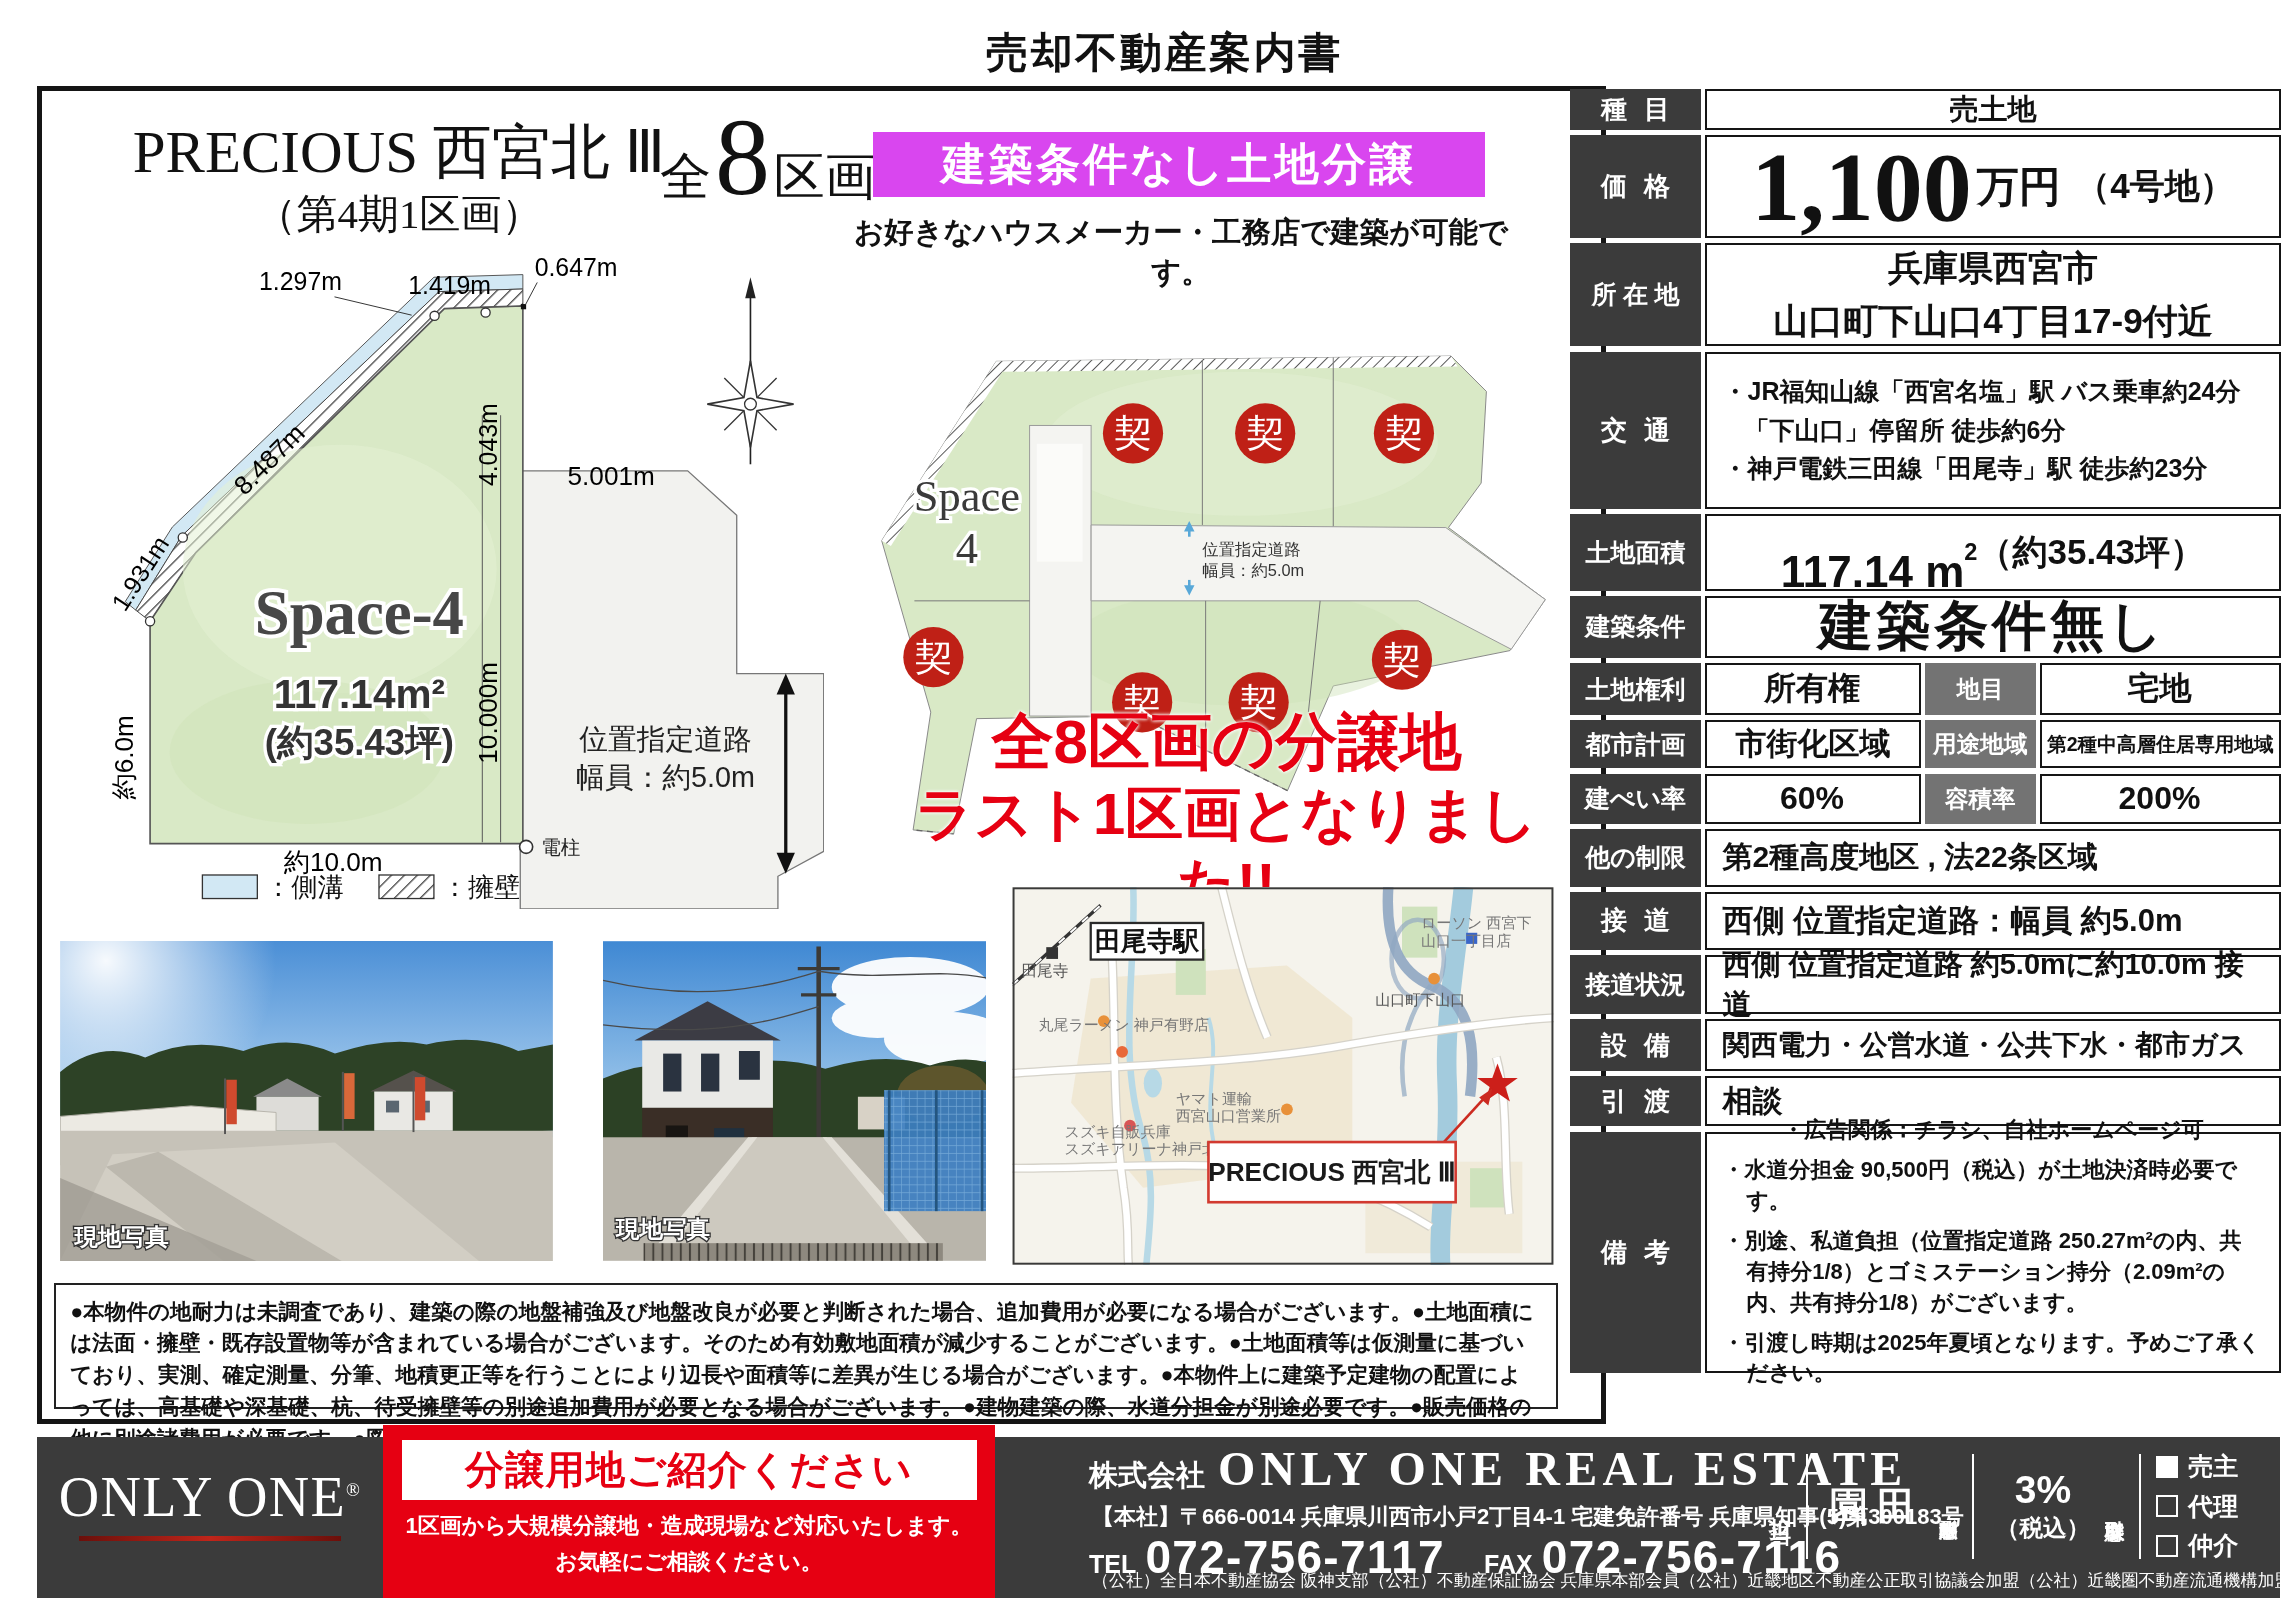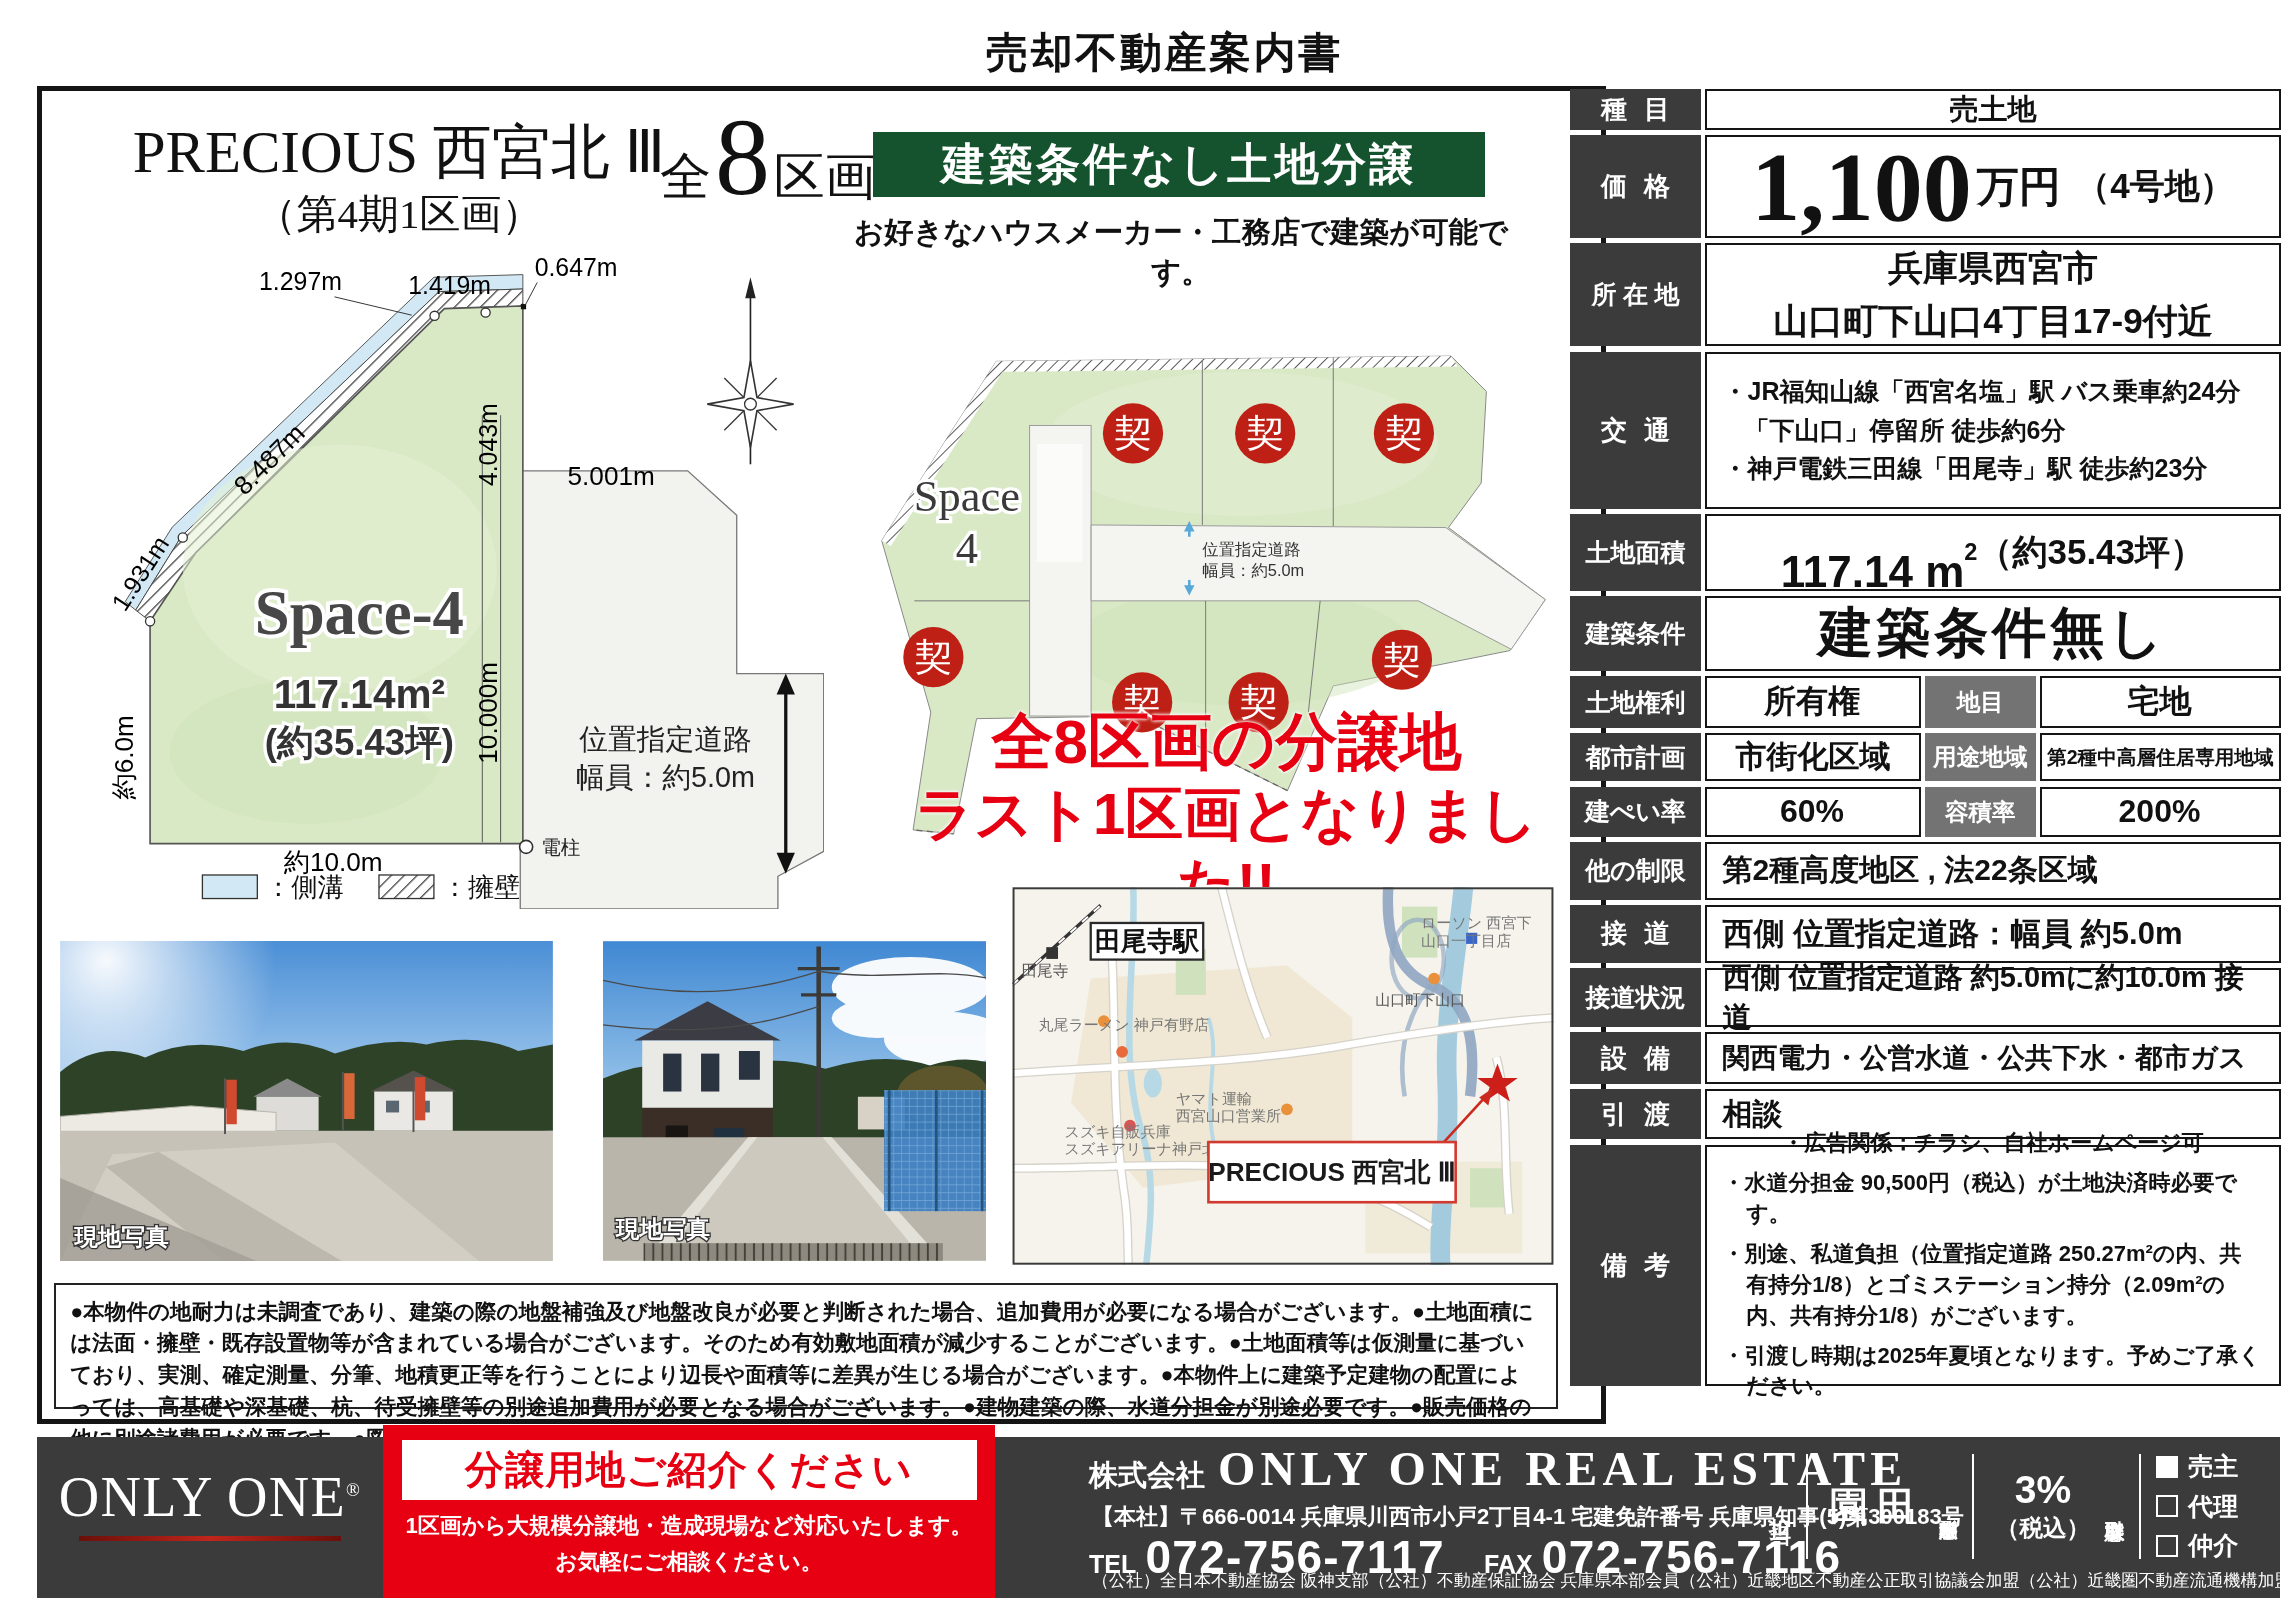--- a/index.html
+++ b/index.html
@@ -8,21 +8,21 @@
   .abs{position:absolute;}
   
   #doc-title{left:942px;top:25px;width:445px;text-align:center;font-size:42px;font-weight:bold;letter-spacing:2.6px;}
   
   #main-box{left:37px;top:86px;width:1527px;height:1328px;border:5.9px solid #151515;background:#fff;padding-left:32px;}
   #title1{left:33px;top:22px;width:648px;text-align:center;font-family:"Liberation Serif",serif;font-size:59px;}
   #title2{left:33px;top:96px;width:648px;text-align:center;font-family:"Liberation Serif",serif;font-size:41px;}
   #lotcount{left:618px;top:10.5px;display:flex;align-items:baseline;gap:3.9px;font-family:"Liberation Serif",serif;}
   #lotcount .pre,#lotcount .post{font-size:51px;}
   #lotcount .num{font-size:110px;line-height:1;}
-  #banner{left:831px;top:41px;width:612px;height:65px;background:#14532d;display:flex;align-items:center;justify-content:center;}
+  #banner{left:831px;top:41px;width:612px;height:65px;background:#d946ef;display:flex;align-items:center;justify-content:center;}
   #banner span{color:#fff;font-size:44px;font-weight:bold;letter-spacing:3.3px;}
   #banner-sub{left:802px;top:122px;width:674px;text-align:center;font-size:29.4px;font-weight:bold;}
   .svgwrap{position:absolute;}
   
   #announce{left:841px;top:614px;width:687px;text-align:center;color:#e60012;font-weight:bold;line-height:1.2;
             text-shadow:0 0 3.9px #fff,0 0 3.9px #fff;}
   #announce .a1{font-size:62px;}
   #announce .a2{font-size:58px;}
   
   #photo1{left:18.3px;top:850px;width:493px;height:320px;}
@@ -40,21 +40,21 @@
   .slabel.f38{font-size:25px;}
   .slabel2{width:111px;background:#737373;color:#fff;display:flex;align-items:center;justify-content:center;
            font-weight:bold;font-size:23.6px;flex-shrink:0;}
   .sp2{letter-spacing:17px;text-indent:17px;}
   .sp3{letter-spacing:6.5px;text-indent:6.5px;}
   .sval{flex:1;background:#fff;border:2px solid #151515;display:flex;align-items:center;box-sizing:border-box;
         font-weight:bold;padding:0 15.7px;}
   .sval.c{justify-content:center;}
   .v330{flex:0 0 216px;}
   .r1{height:41px;} .r2{height:103px;} .r3{height:103px;} .r4{height:157px;} .r5{height:77px;}
-  .r6{height:75px;justify-content:flex-end;} .r7{height:52px;} .r8{height:48px;} .r9{height:50px;} .r10{height:58px;}
+  .r6{height:62px;justify-content:flex-end;} .r7{height:52px;} .r8{height:48px;} .r9{height:50px;} .r10{height:58px;}
   .r11{height:58px;} .r12{height:59px;} .r13{height:52px;} .r14{height:50px;} .r15{height:50px;} .r16{height:241px;}
   .price-num{font-family:"Liberation Serif",serif;font-size:98px;font-weight:bold;line-height:1;}
   .price-unit{font-size:42px;margin-left:5.2px;}
   .price-note{font-size:35px;margin-left:14.4px;}
   .addr{display:flex;flex-direction:column;align-items:center;width:100%;font-size:35px;line-height:1.5;}
   .kotsu{display:flex;flex-direction:column;font-size:25px;line-height:1.55;}
   .kotsu .ind{padding-left:22px;}
   .area-num{font-size:44px;margin-top:40px;} .area-sup{font-size:23.6px;vertical-align:super;} .area-rest{font-size:35px;}
   .joken-v{font-size:54px;letter-spacing:3.9px;}
   .f52{font-size:32px;padding-left:14px;} .f48{font-size:31px;} .f46{font-size:30px;} .f44{font-size:29px;} .f42{font-size:27.5px;} .f30{font-size:19.6px;}

